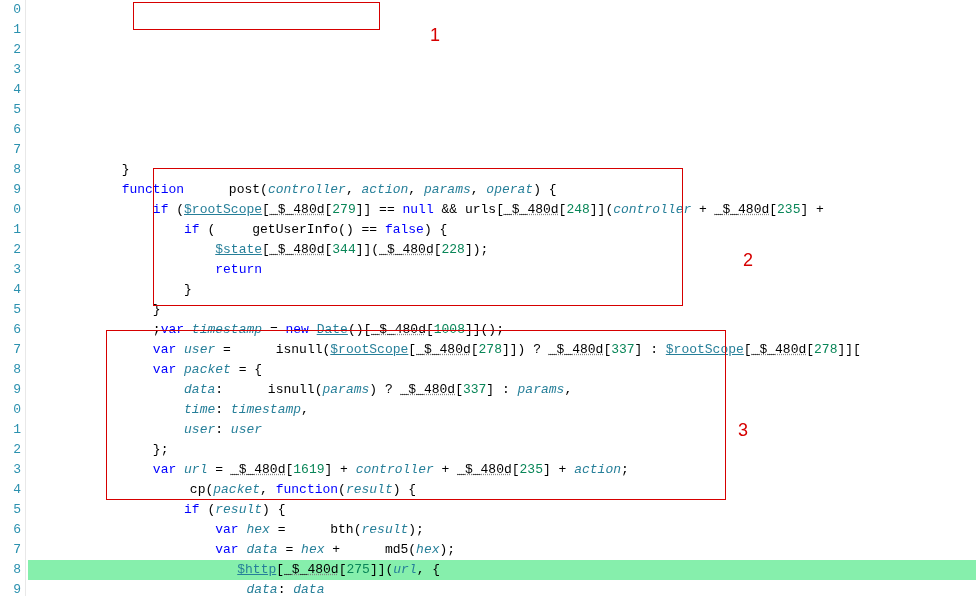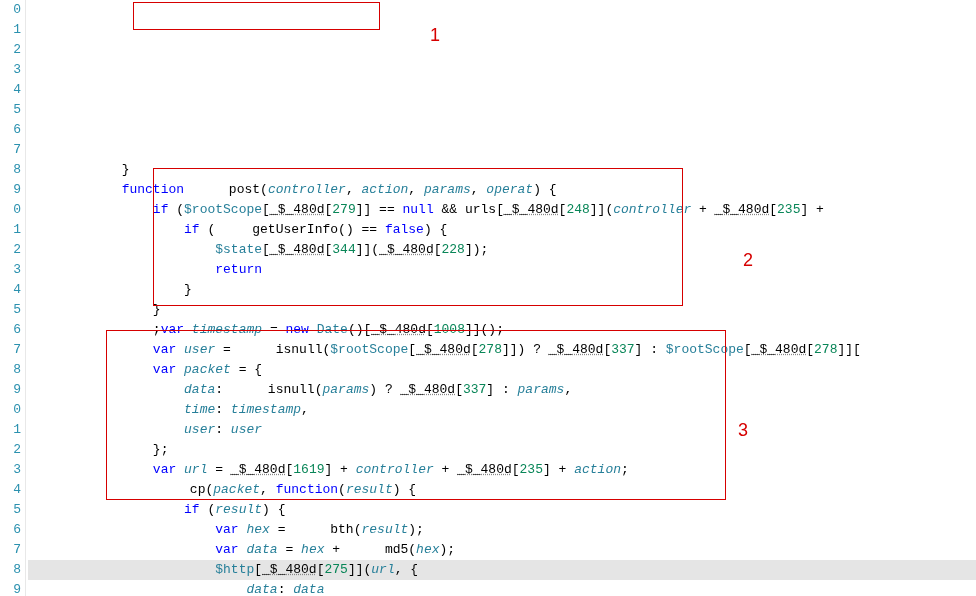--- a/index.html
+++ b/index.html
@@ -29,29 +29,29 @@
   }
   .gutter div { height: 20px; line-height: 20px; }
   .code {
     flex: 1;
     position: relative;
     white-space: pre;
     line-height: 20px;
     padding-left: 2px;
   }
   .line { height: 20px; position: relative; }
-  .line.hl { background: #e5e5e5; }
+  .line.hl { background: #86efac; padding-left: 22px; }
   .kw  { color: #0000ff; font-family: Liberation Mono, monospace; }
   .fn  { color: #000000; padding-left: 37px; }
   .id  { color: #000000; }
   .var { color: #267f99; font-style: italic; }
   .op  { color: #000000; }
   .pun { color: #000000; }
   .num { color: #098658; }
-  .glb { color: #267f99; }
+  .glb { color: #267f99; text-decoration: underline; }
   .ud  { text-decoration: underline; text-decoration-color: #888; text-decoration-style: dotted; }
 
   .annot-box {
     position: absolute;
     border: 1.5px solid #d60000;
     pointer-events: none;
     z-index: 10;
   }
   .annot-label {
     position: absolute;

